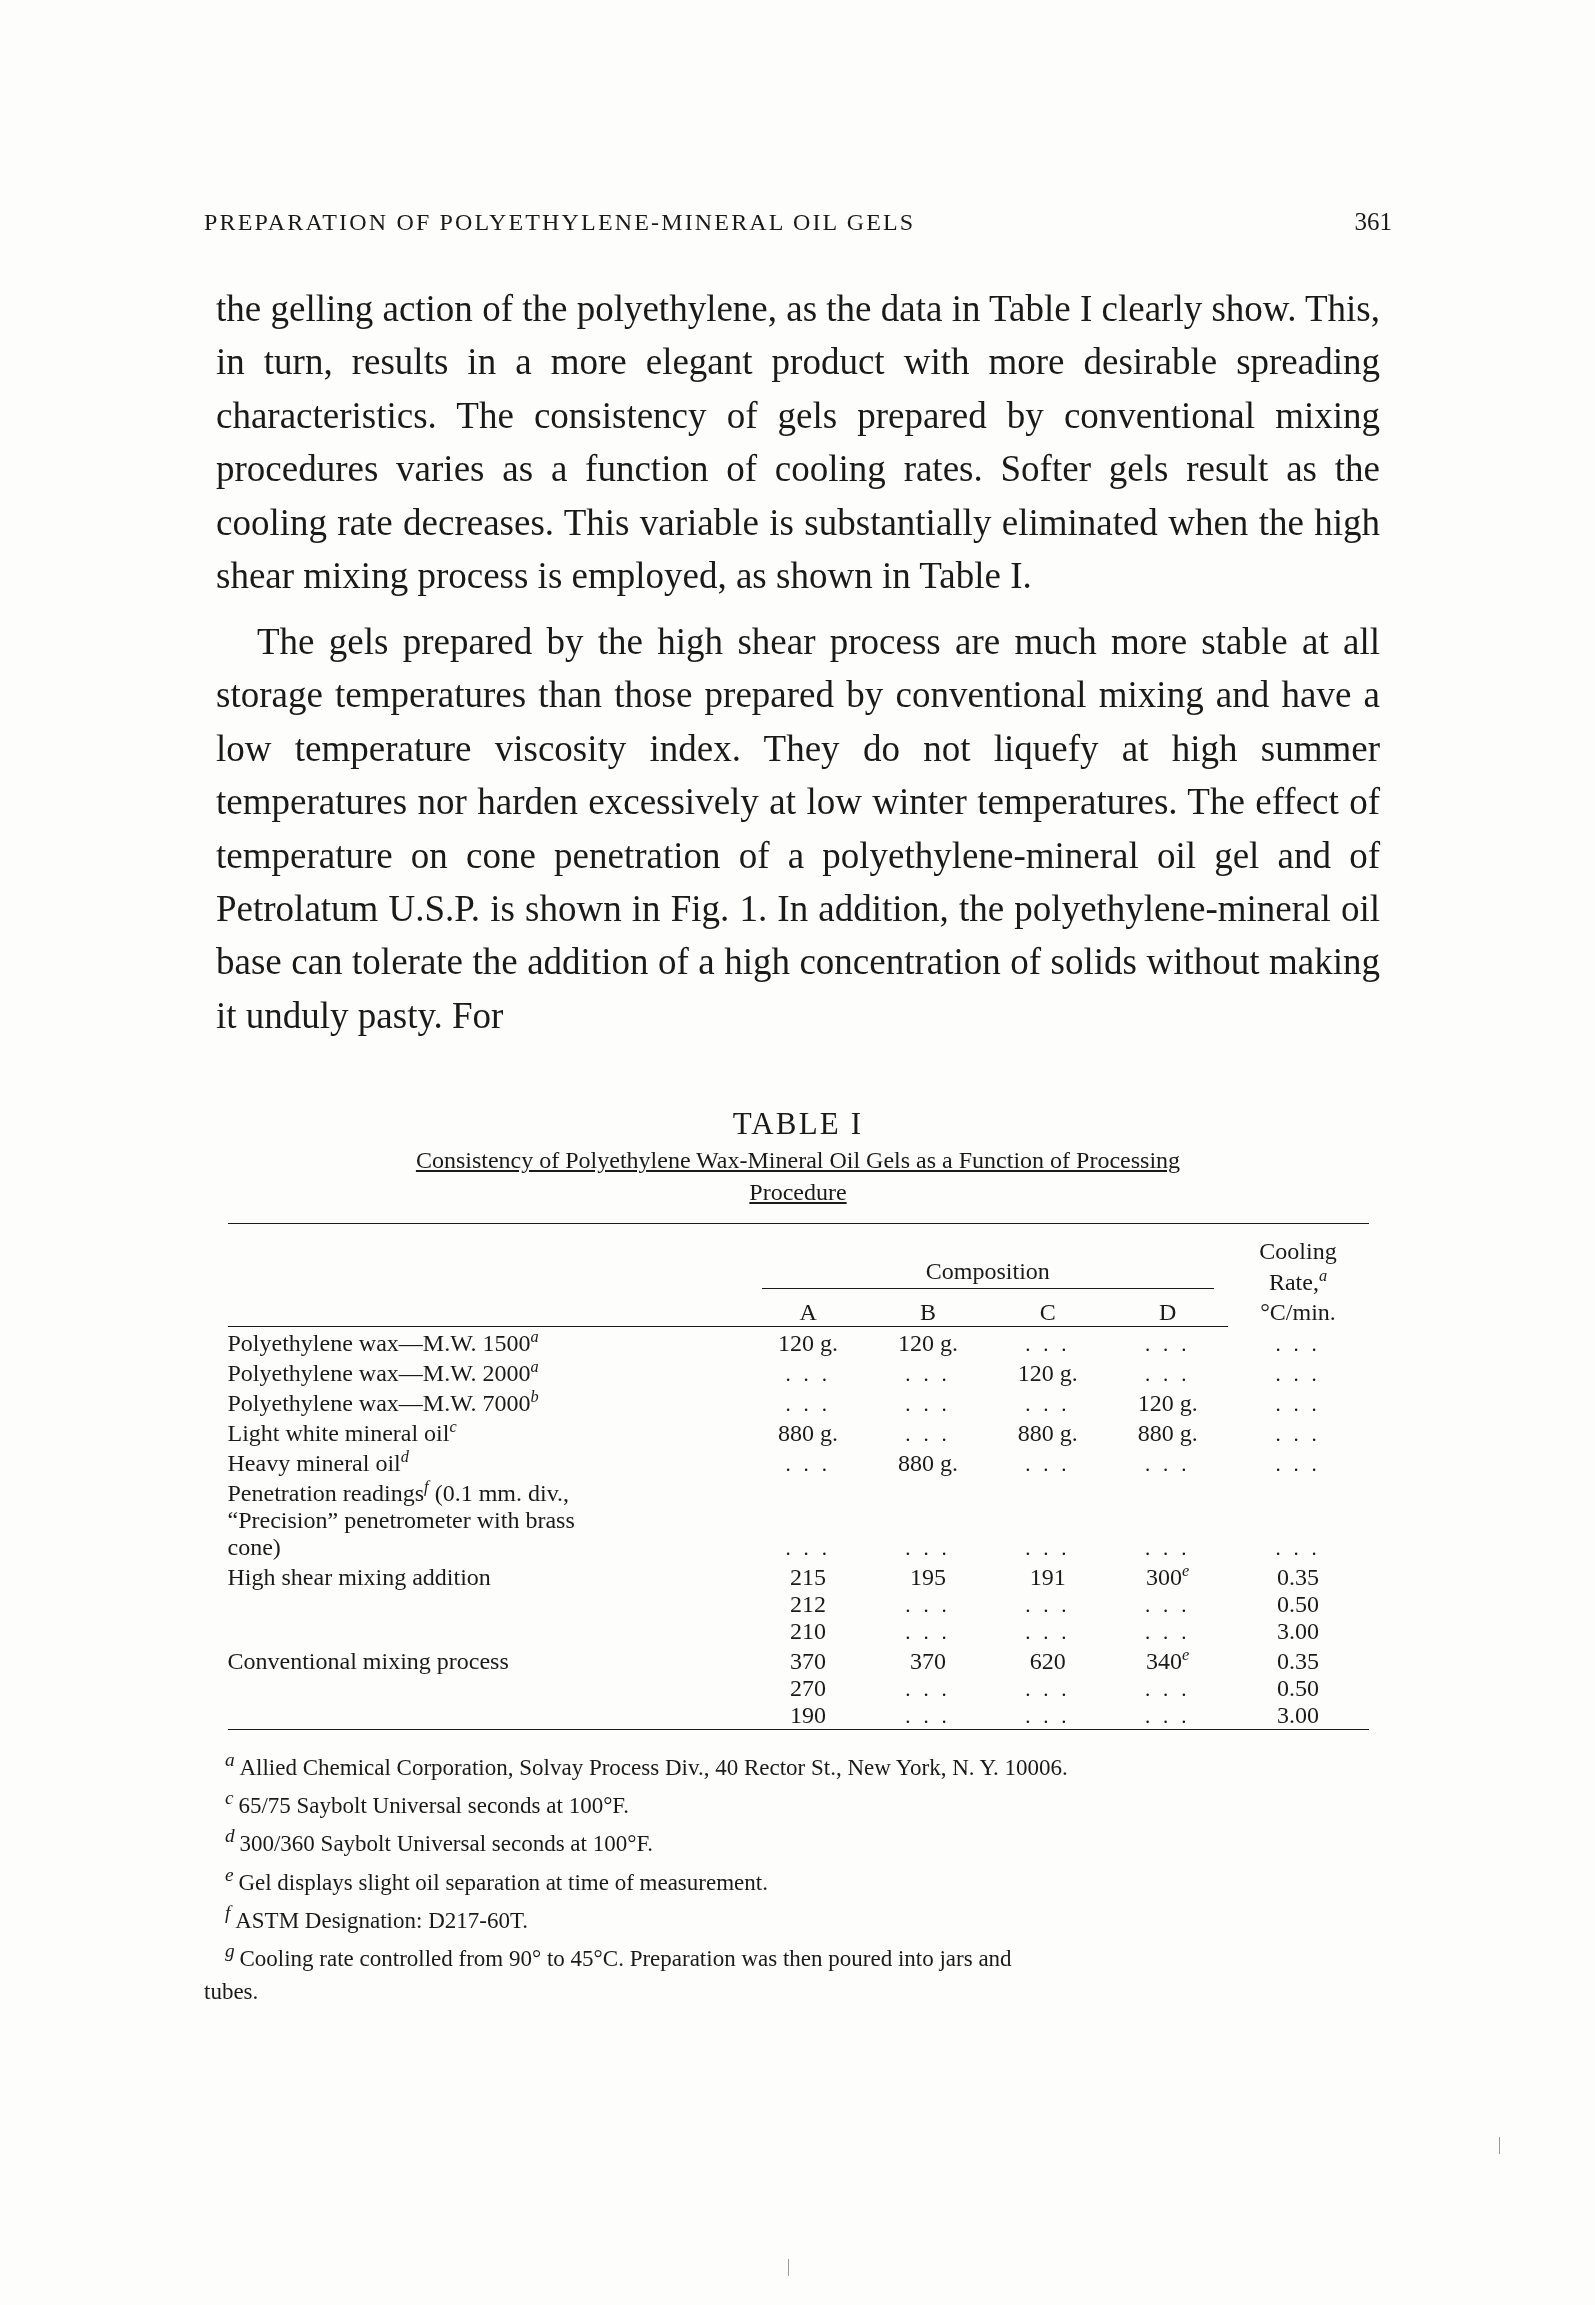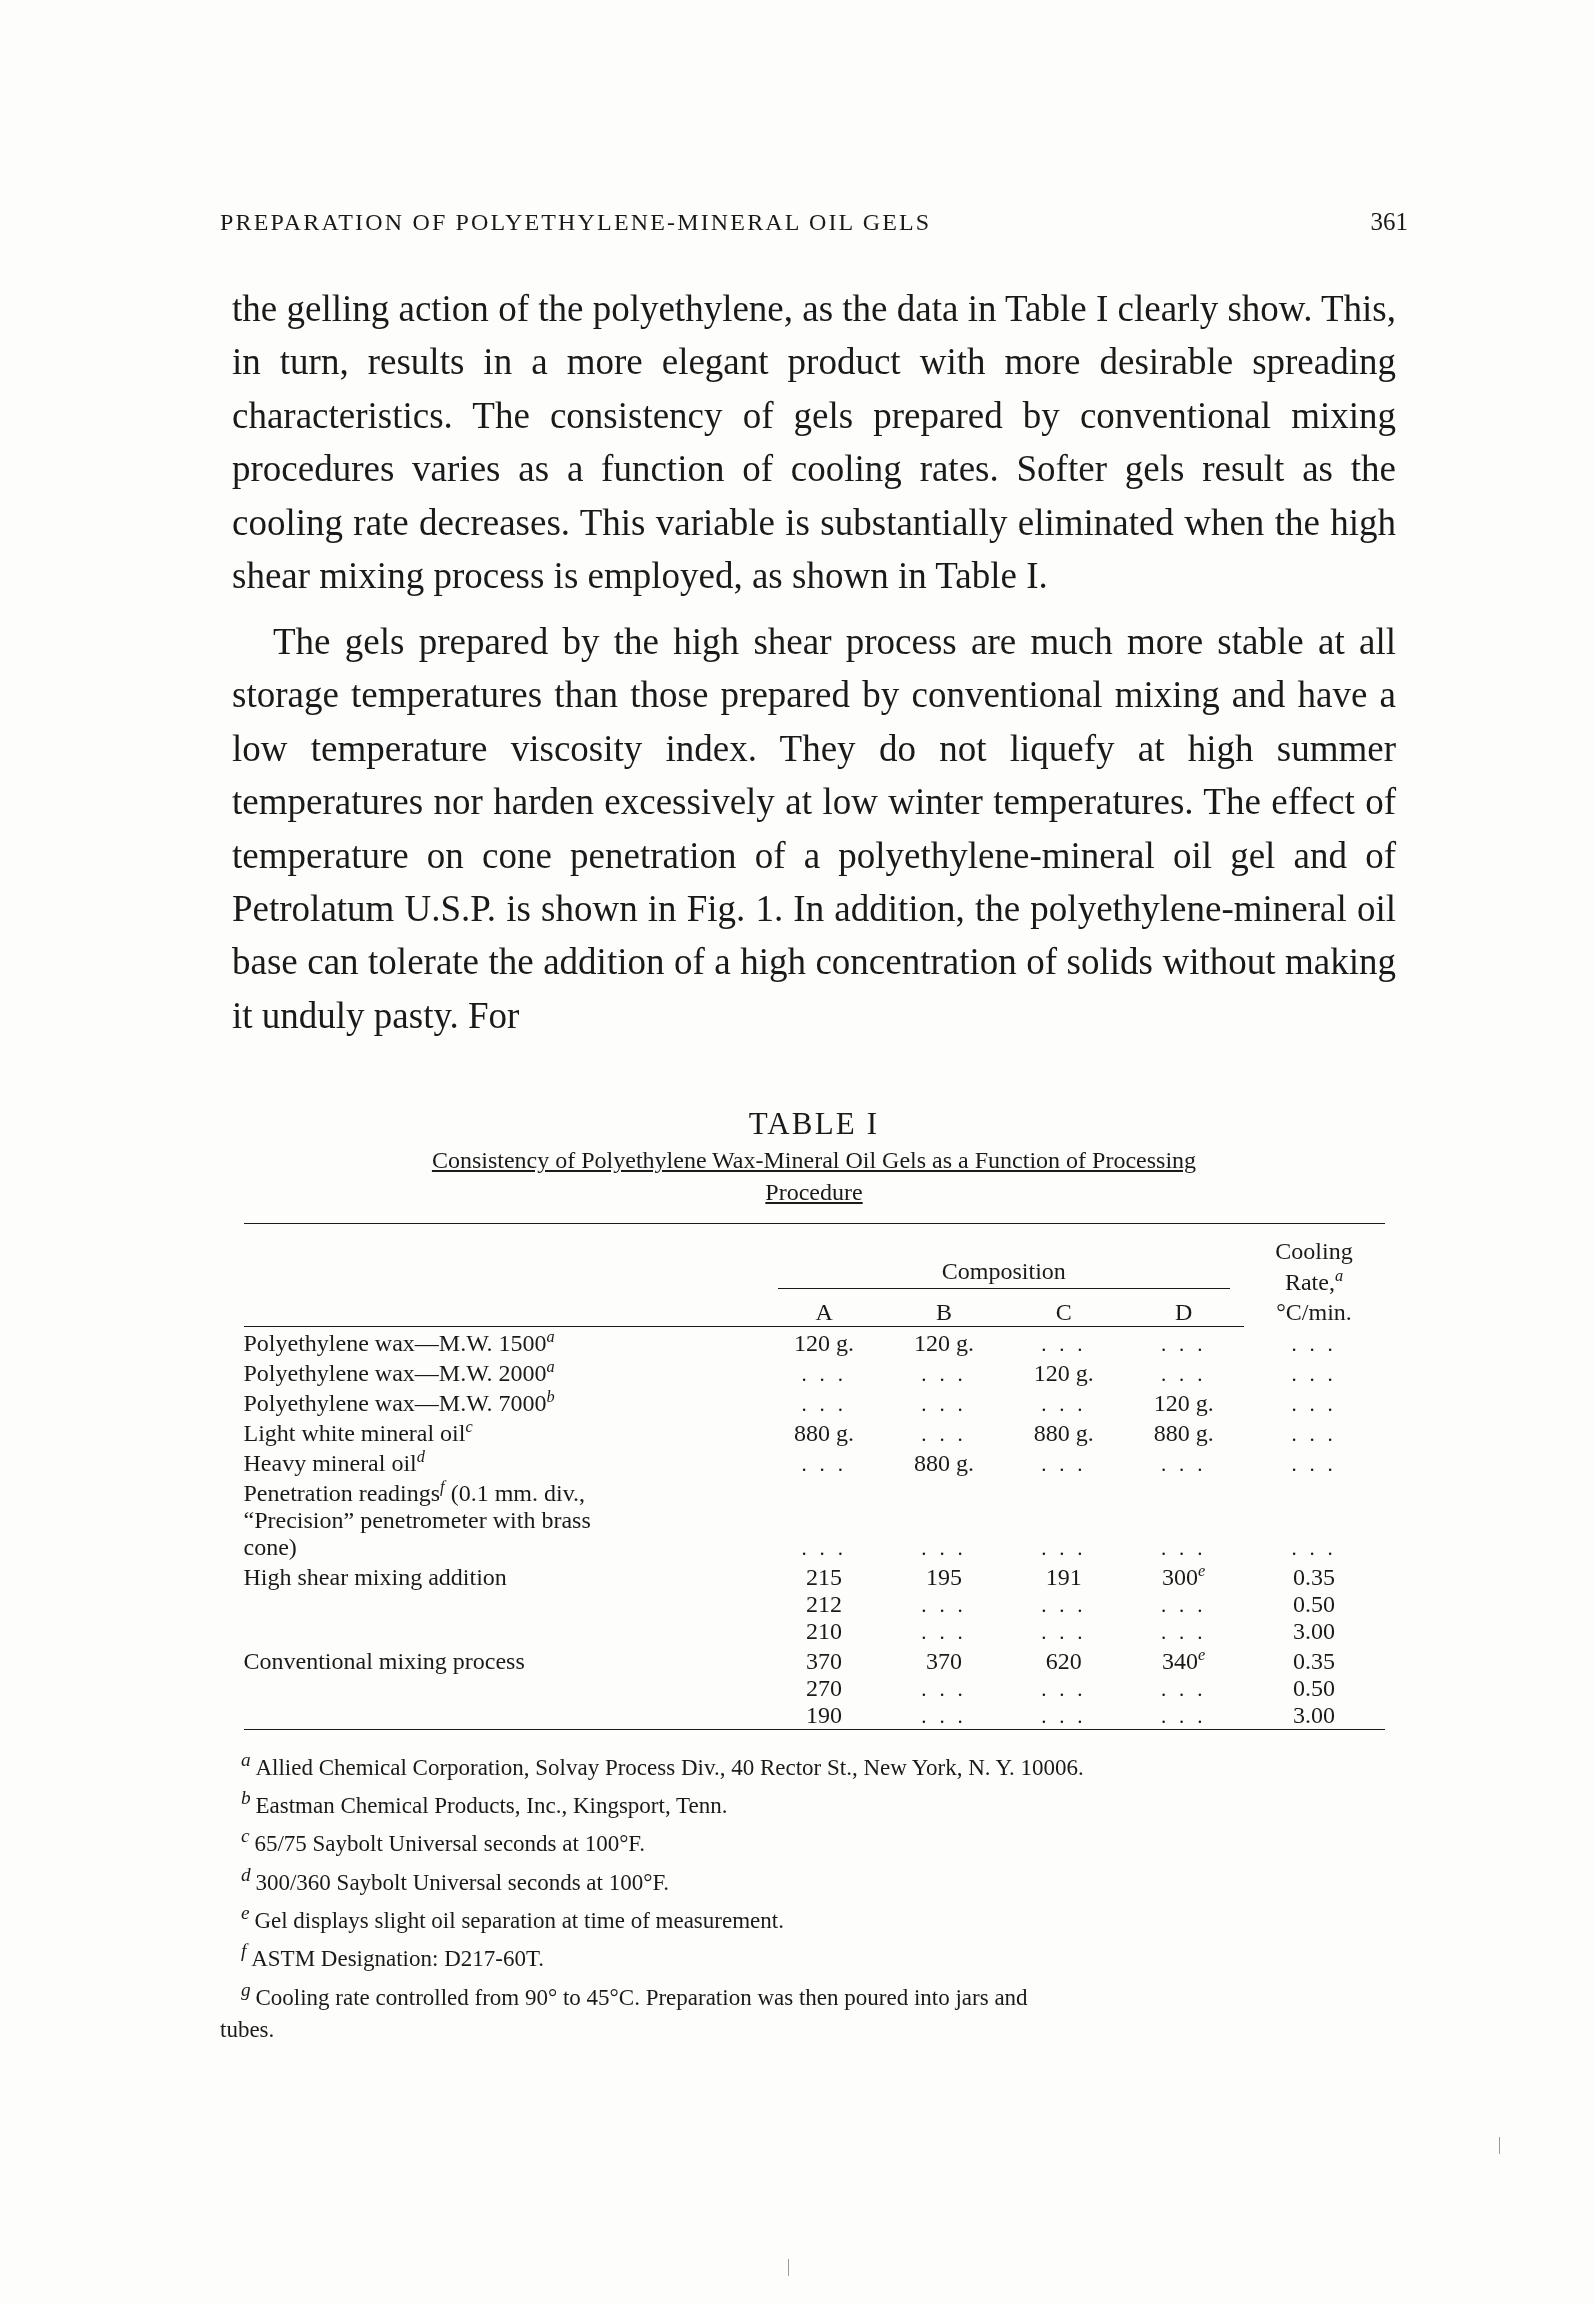--- a/index.html
+++ b/index.html
@@ -11,21 +11,21 @@
     position: relative;
     width: 1595px;
     height: 2306px;
     background: #fdfdfc;
     font-family: "Liberation Serif", serif;
     color: #1a1a1a;
     overflow: hidden;
   }
   .content {
     position: absolute;
-    left: 220px;
+    left: 204px;
     top: 208px;
     width: 1188px;
   }
   
   .runhead {
     display: flex;
     align-items: baseline;
     justify-content: space-between;
     font-size: 24px;
     letter-spacing: 0.04em;
@@ -310,21 +310,20 @@
               <td class="cell"><span class="dots">. . .</span></td>
               <td class="cell"><span class="dots">. . .</span></td>
               <td class="cell"><span class="dots">. . .</span></td>
               <td class="cell"><span>3.00</span></td>
             </tr>
           </tbody>
       </table>
 
       <div class="footnotes" id="footnotes">
           <div class="fn"><span class="fnmark">a </span><span>Allied Chemical Corporation, Solvay Process Div., 40 Rector St., New York, N. Y. 10006.</span></div>
-          <div class="fn"><span class="fnmark">b </span><span>Eastman Chemical Products, Inc., Kingsport, Tenn.</span></div>
           <div class="fn"><span class="fnmark">c </span><span>65/75 Saybolt Universal seconds at 100°F.</span></div>
           <div class="fn"><span class="fnmark">d </span><span>300/360 Saybolt Universal seconds at 100°F.</span></div>
           <div class="fn"><span class="fnmark">e </span><span>Gel displays slight oil separation at time of measurement.</span></div>
           <div class="fn"><span class="fnmark">f </span><span>ASTM Designation: D217-60T.</span></div>
           <div class="fn"><span class="fnmark">g </span><span>Cooling rate controlled from 90° to 45°C.   Preparation was then poured into jars and</span></div>
           <div class="fn fn-cont">tubes.</div>
         </div>
     </div>
   </div>
 

